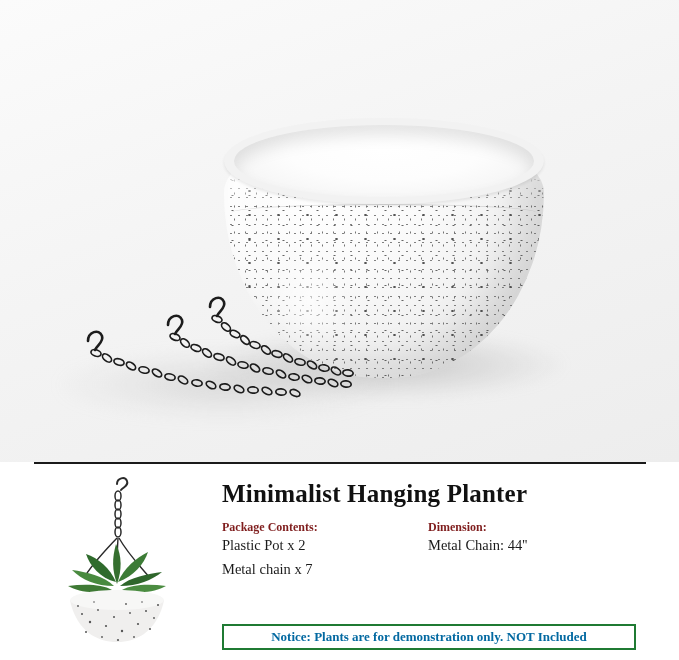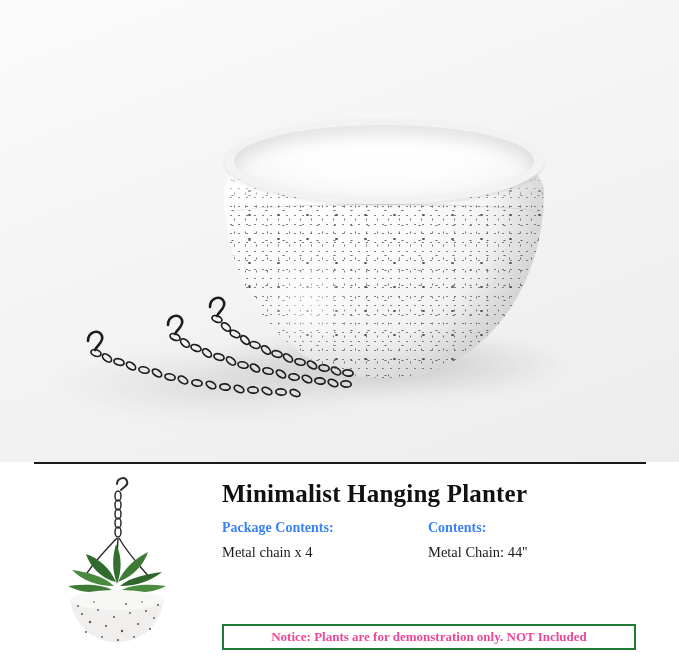--- a/index.html
+++ b/index.html
@@ -170,24 +170,24 @@
     top: 58px;
     width: 200px;
   }
   .col-dimension {
     position: absolute;
     left: 428px;
     top: 58px;
     width: 240px;
   }
   .col-head {
-    font-size: 14px;
+    font-size: 12px;
     font-weight: bold;
-    color: #3b82f6;
-    margin-bottom: 8px;
+    color: #7f1d1d;
+    margin-bottom: 2px;
   }
   .col-line {
     font-size: 14.5px;
     color: #1b1b1b;
     margin-bottom: 7px;
     white-space: nowrap;
   }
   .notice {
     position: absolute;
     left: 222px;
@@ -196,21 +196,21 @@
     height: 22px;
     border: 2px solid #1f7a33;
     background: #ffffff;
     display: flex;
     align-items: center;
     justify-content: center;
   }
   .notice span {
     font-size: 13px;
     font-weight: bold;
-    color: #ec4899;
+    color: #0369a1;
     white-space: nowrap;
   }
 </style>
 </head>
 <body>
 
 <div class="photo-area">
 
   <div class="floor-shadow"></div>
   <div class="floor-shadow2"></div>
@@ -439,24 +439,25 @@
         <circle cx="102" cy="130" r="0.9"></circle>
           <circle cx="118" cy="128" r="0.8"></circle>
       </g>
     </g>
   </svg>
 
   <div class="title">Minimalist Hanging Planter</div>
 
   <div class="col-contents">
     <div class="col-head">Package Contents:</div>
-    <div class="col-line">Metal chain x 4</div>
+    <div class="col-line">Plastic Pot x 2</div>
+    <div class="col-line">Metal chain x 7</div>
   </div>
 
   <div class="col-dimension">
-    <div class="col-head">Contents:</div>
+    <div class="col-head">Dimension:</div>
     <div class="col-line">Metal Chain: 44''</div>
   </div>
 
   <div class="notice">
     <span>Notice: Plants are for demonstration only. NOT Included</span>
   </div>
 </div>
 
 </body></html>

